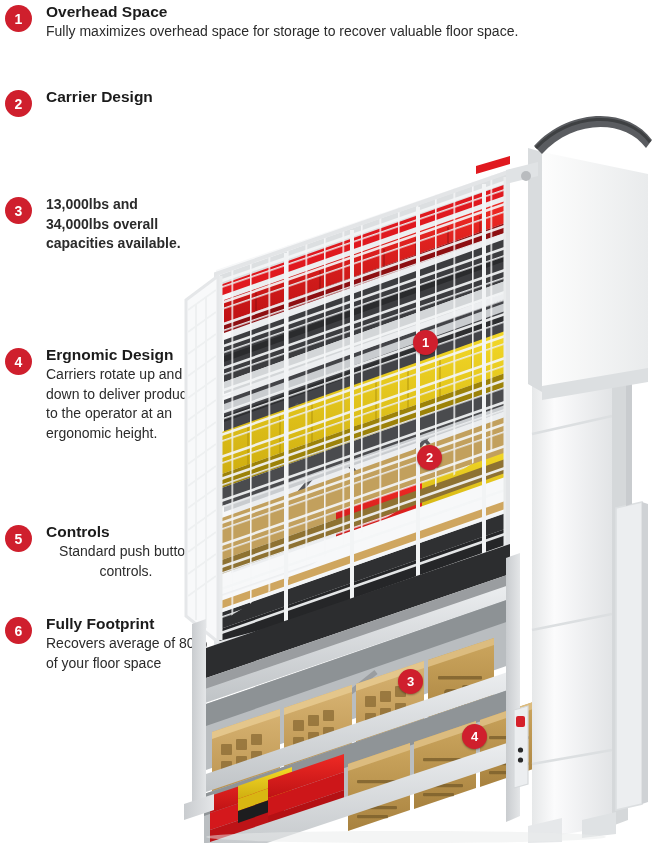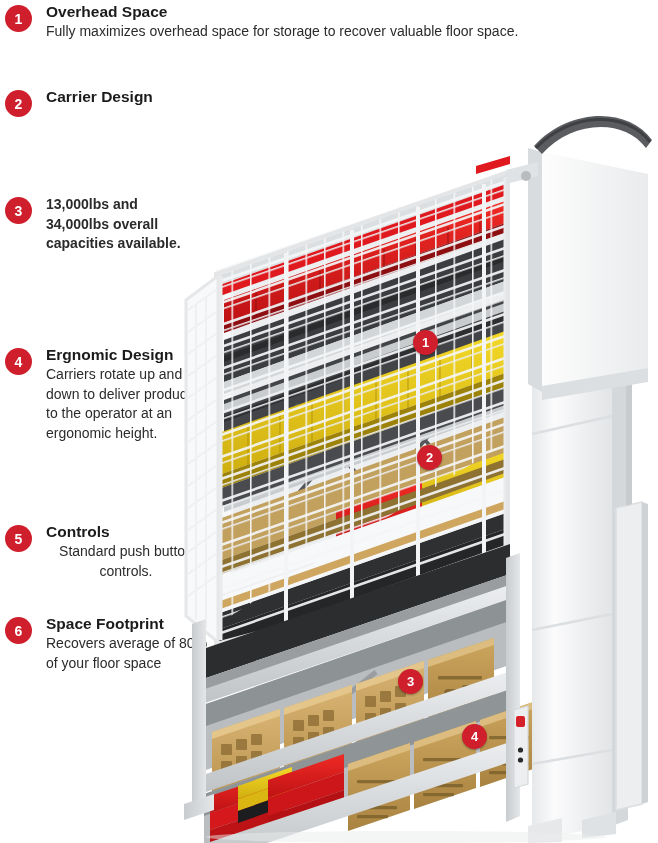--- a/index.html
+++ b/index.html
@@ -97,21 +97,21 @@
     <div class="badge">5</div>
     <div class="ftext">
       <p class="ftitle">Controls</p>
       <p class="fbody">Standard push button controls.</p>
     </div>
   </div>
 
   <div class="feature" id="f6">
     <div class="badge">6</div>
     <div class="ftext">
-      <p class="ftitle">Space Footprint</p>
+      <p class="ftitle">Fully Footprint</p>
       <p class="fbody">Recovers average of 80% of your floor space</p>
     </div>
   </div>
 
   <div id="machine">
     <svg viewBox="0 0 482 739" xmlns="http://www.w3.org/2000/svg">
       <defs>
         <linearGradient id="towerG" x1="0" y1="0" x2="1" y2="0">
           <stop offset="0" stop-color="#e6e8e9"></stop>
             <stop offset=".28" stop-color="#fbfbfc"></stop>

